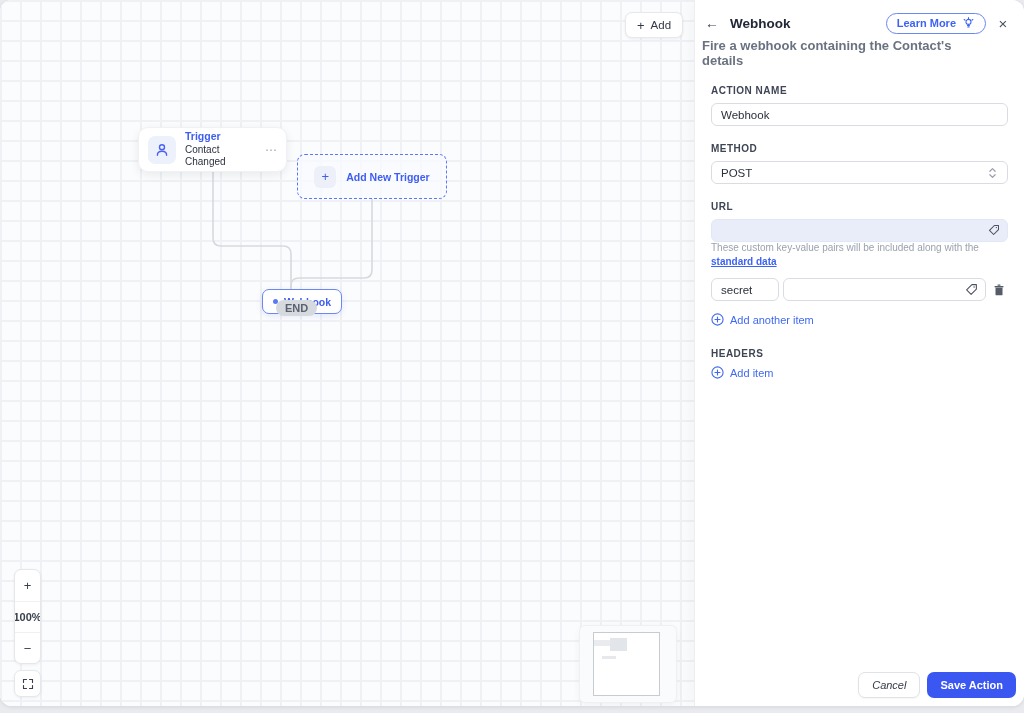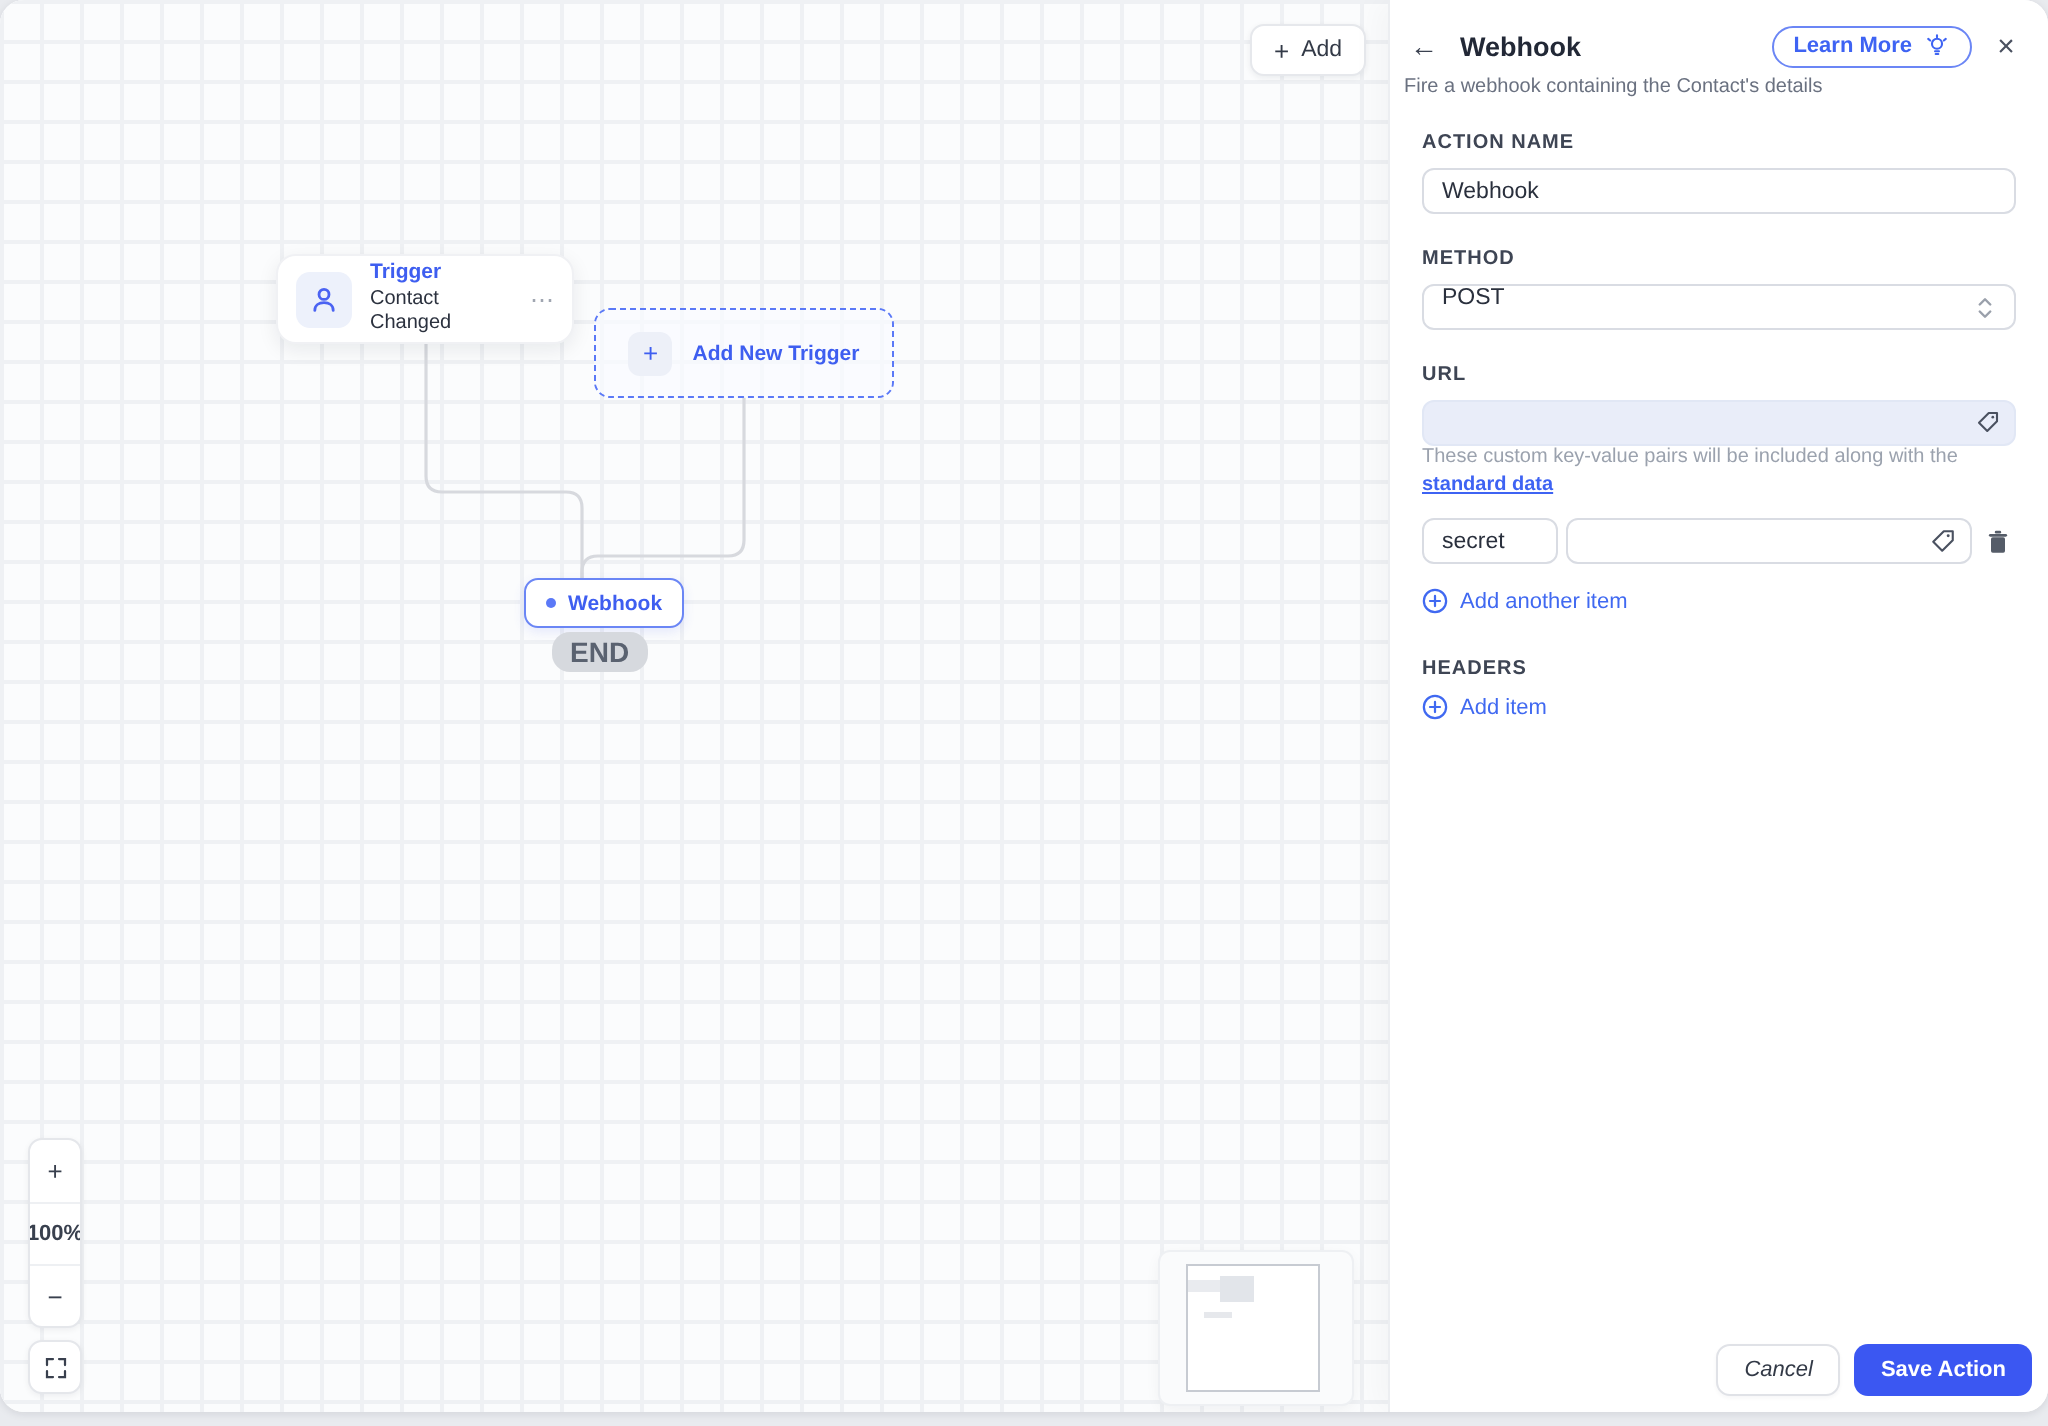--- a/index.html
+++ b/index.html
@@ -45,22 +45,22 @@
     font-size:13px; color:#3e5ef0; }
   .node-addtrigger .lbl { font-size:10.5px; font-weight:700; color:#3e5ef0; }
 
   .node-webhook { position:absolute; left:262px; top:289px; height:25px; padding:0 10px;
     background:#fff; border:1.5px solid #6b86f5; border-radius:7px;
     box-shadow:0 2px 6px rgba(62,94,240,.12);
     display:flex; align-items:center; gap:6px; cursor:pointer; }
   .node-webhook .dot { width:5px; height:5px; border-radius:50%; background:#5b79f7; }
   .node-webhook .lbl { font-size:10.5px; font-weight:700; color:#3e5ef0; }
 
-  .end-badge { position:absolute; left:276px; top:316px; padding:2px 9px;
-    background:#d6d9de; border-radius:9px; font-size:14px; font-weight:700; color:#5a6270; }
+  .end-badge { position:absolute; left:276px; top:300px; padding:2px 9px;
+    background:#d6d9de; border-radius:9px; font-size:11px; font-weight:700; color:#5a6270; }
 
   .zoom-stack { position:absolute; left:14px; top:569px; width:27px;
     background:#fff; border:1px solid #e5e7eb; border-radius:7px;
     box-shadow:0 1px 3px rgba(16,24,40,.06); overflow:hidden; }
   .zoom-stack .cell { height:31px; display:flex; align-items:center; justify-content:center;
     font-size:13px; color:#39404e; cursor:pointer; }
   .zoom-stack .cell + .cell { border-top:1px solid #eef0f3; }
   .zoom-stack .level { font-size:11px; font-weight:700; cursor:default; }
 
   .expand-btn { position:absolute; left:14px; top:670px; width:27px; height:27px;
@@ -83,31 +83,31 @@
 
   .p-header { display:flex; align-items:center; padding:12px 10px 0 6px; gap:2px; }
   .back-btn { width:22px; height:22px; border:none; background:none; font-size:14px;
     color:#3a4150; cursor:pointer; display:flex; align-items:center; justify-content:center; }
   .p-title { flex:1; font-size:13.5px; font-weight:700; color:#222836; margin-left:5px; }
   .learn-pill { display:flex; align-items:center; gap:6px; padding:3px 10px;
     border:1.5px solid #6b86f5; border-radius:13px; background:#fff;
     font-size:11px; font-weight:700; color:#3e63f3; cursor:pointer;text-align:right; }
   .close-btn { width:22px; height:22px; border:none; background:none; font-size:15px;
     color:#4a5160; cursor:pointer; margin-left:4px; }
-  .p-subtitle { font-size:10px; color:#6a7180; padding:4px 32px 0 7px; }
+  .p-subtitle { font-size:13px; color:#6a7180; padding:4px 32px 0 7px;font-weight:bold; }
 
   .p-form { padding:0 16px; }
   .flabel { font-size:10px; font-weight:700; color:#3e4554; letter-spacing:.05em;
     margin:17px 0 7px; }
   .finput { width:100%; height:23px; border:1px solid #d9dce3; border-radius:6px;
     background:#fff; font-size:11.5px; color:#2a303d; padding:0 9px; outline:none;
     font-family:"Liberation Sans", sans-serif; }
 
   .fselect { position:relative; height:23px; border:1px solid #d9dce3; border-radius:6px;
-    background:#fff; display:flex; align-items:flex-start; padding:0 9px;
+    background:#fff; display:flex; align-items:center; padding:0 9px;
     font-size:11.5px; color:#2a303d; cursor:pointer; }
   .fselect .chev { position:absolute; right:9px; top:4px; }
 
   .url-wrap { position:relative; }
   .url-input { background:#e9edf9; border-color:#e1e7f5; }
   .url-tag-icon { position:absolute; right:8px; top:5px; }
 
   .cd-desc { font-size:10px; color:#9ba2ae; margin:-1px 0 10px; line-height:1.35; }
   .cd-desc a { color:#3e63f3; font-weight:700; text-decoration:underline; cursor:pointer; }
 

